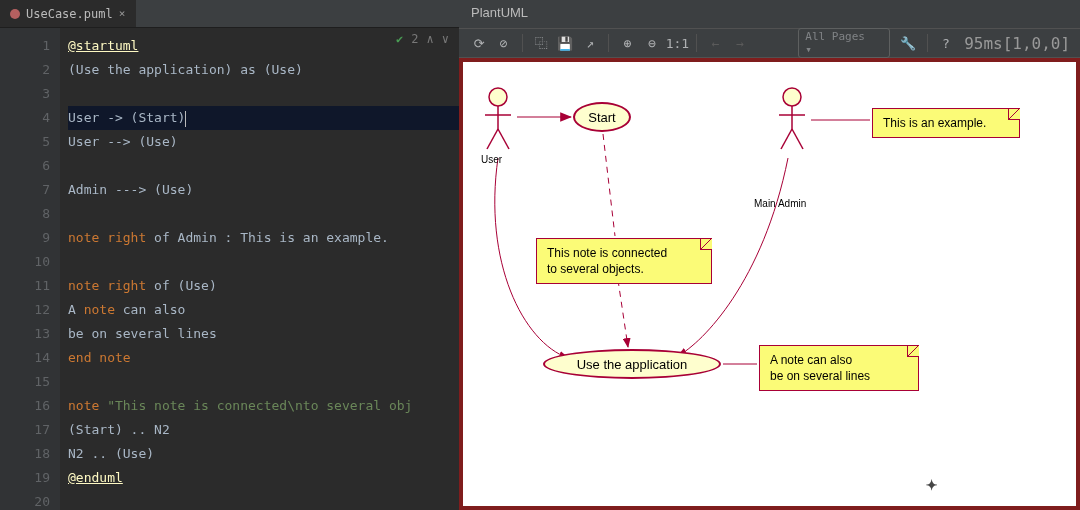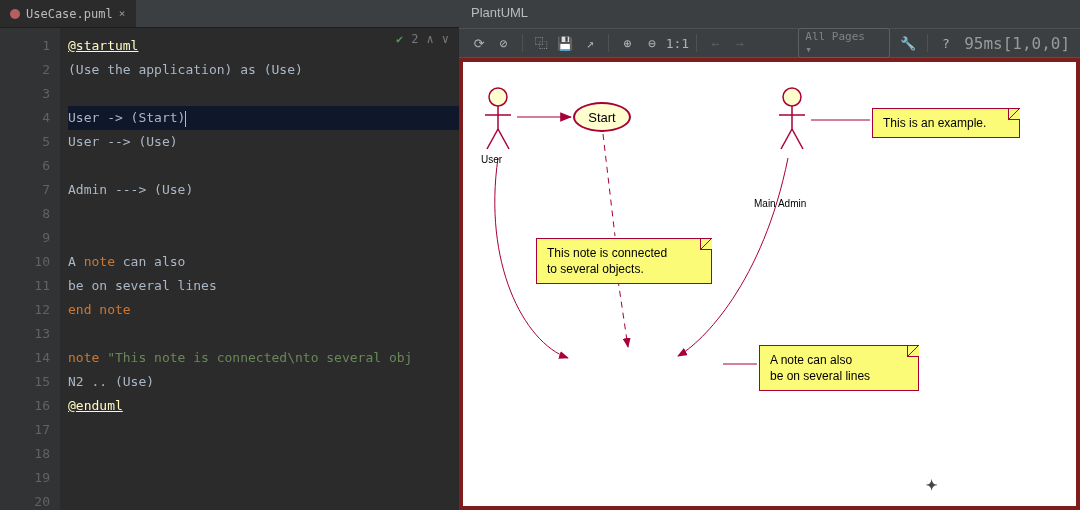--- a/index.html
+++ b/index.html
@@ -82,26 +82,29 @@
       </div>
     <div class="code" id="code">
         <div class="line"><span class="kw-yellow">@startuml</span></div>
         <div class="line"><span>(Use the application) as (Use)</span></div>
         <div class="line"></div>
         <div class="line hl"><span>User -&gt; (Start)</span><span class="cursor"></span></div>
         <div class="line"><span>User --&gt; (Use)</span></div>
         <div class="line"></div>
         <div class="line"><span>Admin ---&gt; (Use)</span></div>
         <div class="line"></div>
+        <div class="line"><span class="kw-orange">note right</span><span> of Admin : This is an example.</span></div>
         <div class="line"></div>
+        <div class="line"><span class="kw-orange">note right</span><span> of (Use)</span></div>
         <div class="line"><span>A </span><span class="kw-orange">note</span><span> can also</span></div>
         <div class="line"><span>be on several lines</span></div>
         <div class="line"><span class="kw-orange">end note</span></div>
         <div class="line"></div>
         <div class="line"><span class="kw-orange">note</span><span> </span><span class="txt-green">"This note is connected\nto several ob</span><span class="txt-green">j</span></div>
+        <div class="line"><span>(Start) .. N2</span></div>
         <div class="line"><span>N2 .. (Use)</span></div>
         <div class="line"><span class="kw-yellow">@enduml</span></div>
       </div>
   </div>
 </div>
 
 <div class="preview-pane">
   <div class="preview-header">PlantUML</div>
   <div class="preview-toolbar">
     <span class="tb-btn">⟳</span>
@@ -156,20 +159,21 @@
       <div class="actor-label" style="left: 18px; top: 92px;">User</div>
       <div class="stick" style="left: 312px; top: 25px;"><svg viewBox="0 0 34 64">
           <circle cx="17" cy="10" r="9" fill="#fefece" stroke="#a80036" stroke-width="1.5"></circle>
           <line x1="17" y1="19" x2="17" y2="42" stroke="#a80036" stroke-width="1.5"></line>
           <line x1="4" y1="28" x2="30" y2="28" stroke="#a80036" stroke-width="1.5"></line>
           <line x1="17" y1="42" x2="6" y2="62" stroke="#a80036" stroke-width="1.5"></line>
           <line x1="17" y1="42" x2="28" y2="62" stroke="#a80036" stroke-width="1.5"></line>
         </svg></div>
       <div class="actor-label" style="left: 291px; top: 92px; margin-top: 44px;">Main Admin</div>
       <div class="ellipse-uc" style="left: 110px; top: 40px; width: 58px; height: 30px;">Start</div>
+      <div class="ellipse-uc" style="left: 80px; top: 287px; width: 178px; height: 30px;">Use the application</div>
       <div class="note-box" style="left: 73px; top: 176px; width: 176px;">This note is connected<br>to several objects.<span class="note-corner"></span></div>
       <div class="note-box" style="left: 409px; top: 46px; width: 148px;">This is an example.<span class="note-corner"></span></div>
       <div class="note-box" style="left: 296px; top: 283px; width: 160px;">A note can also<br>be on several lines<span class="note-corner"></span></div>
     </div>
 </div>
 
 <div class="watermark">
   <span class="wm-icon">✦</span>
   <span>Java技术栈</span>
 </div>

